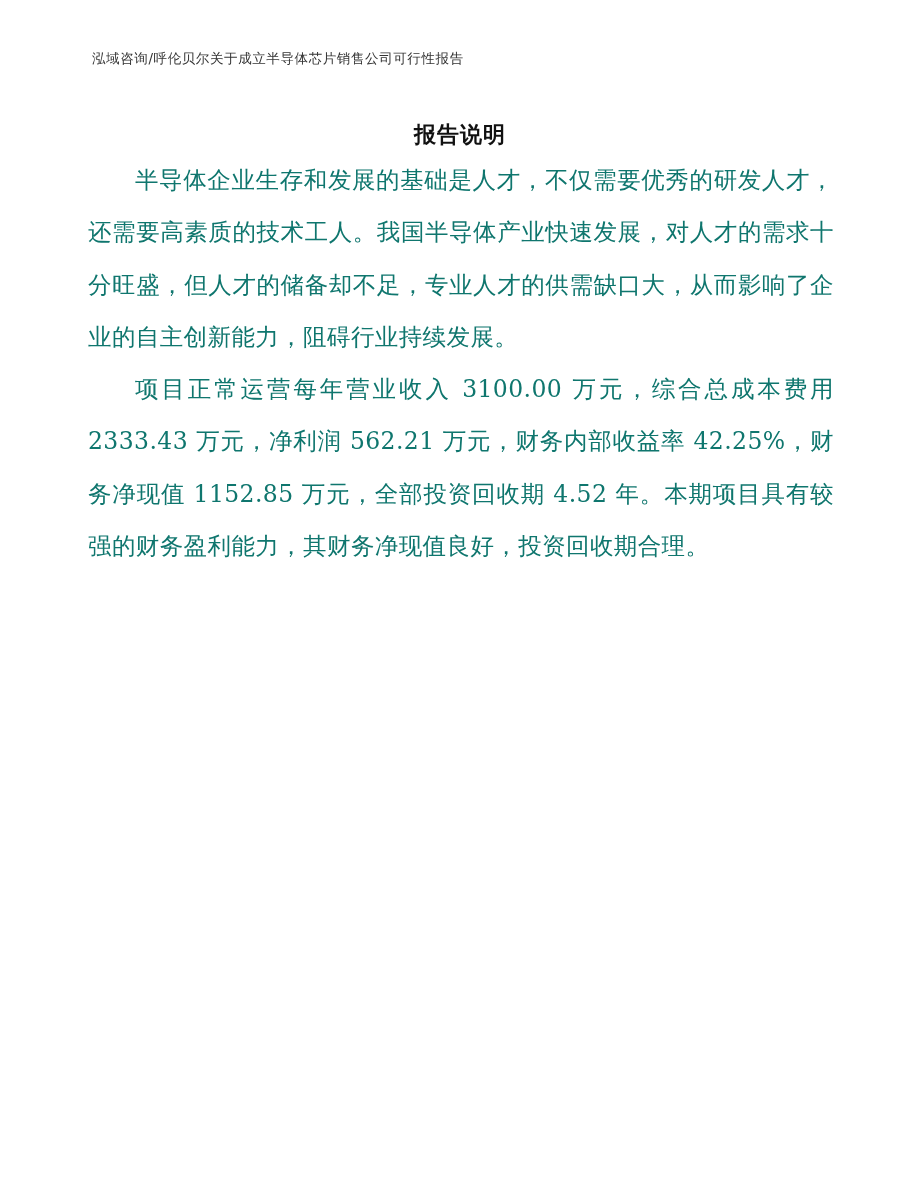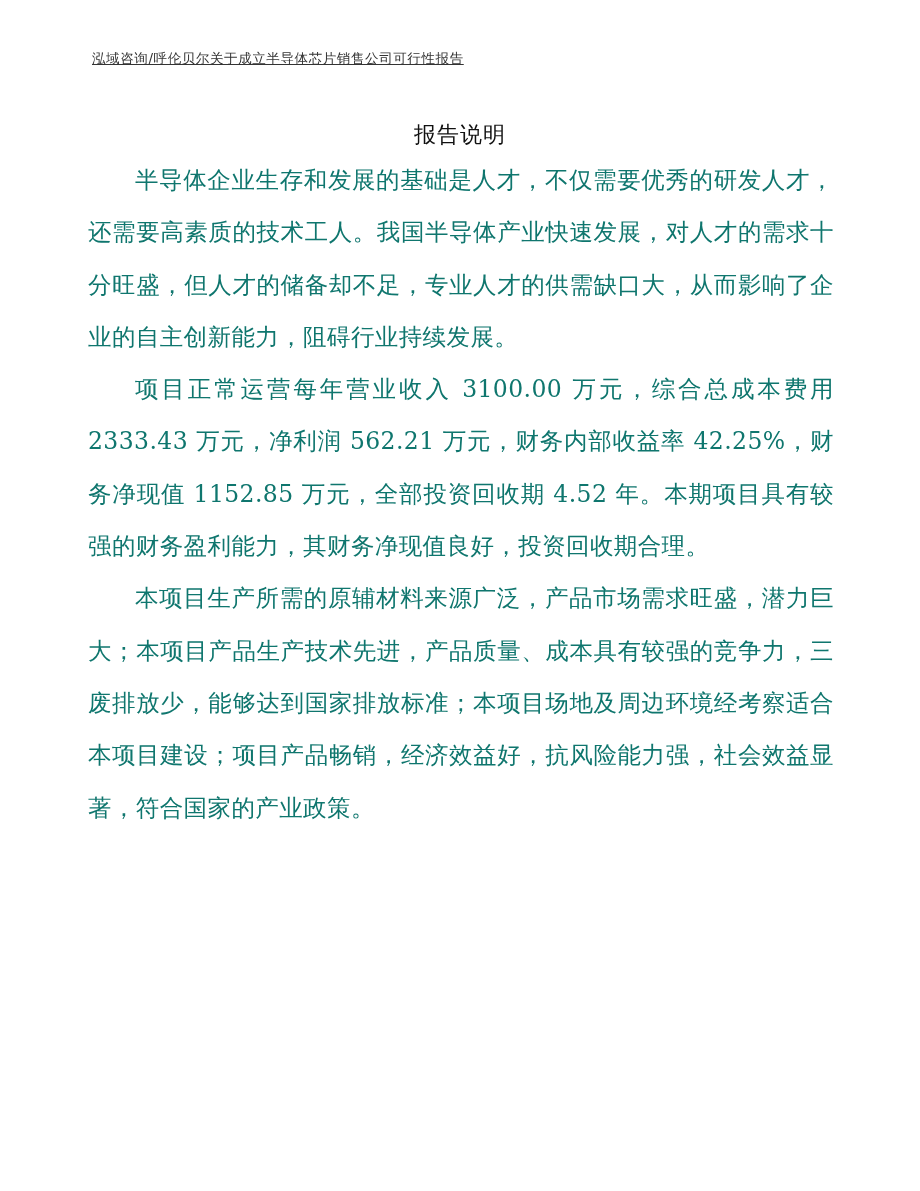--- a/index.html
+++ b/index.html
@@ -17,30 +17,29 @@
     }
     .page-header {
       position: absolute;
       left: 92px;
       top: 50px;
       font-family: "DejaVu Sans", "Liberation Sans", sans-serif;
       font-size: 13.5px;
       color: #333333;
       letter-spacing: 0.6px;
       white-space: nowrap;
-      text-decoration: underline;
     }
     .doc-title {
       position: absolute;
       left: 0;
       width: 920px;
       top: 120px;
       text-align: center;
       font-family: "DejaVu Sans", "Liberation Sans", sans-serif;
-      font-weight: normal;
+      font-weight: bold;
       font-size: 22px;
       letter-spacing: 1px;
       color: #111111;
     }
     .body-text {
       position: absolute;
       left: 88px;
       top: 154px;
       width: 746px;
     }
@@ -57,14 +56,13 @@
 </head>
 <body>
 
 <div class="page-header">泓域咨询/呼伦贝尔关于成立半导体芯片销售公司可行性报告</div>
 
 <div class="doc-title">报告说明</div>
 
 <div class="body-text">
   <p class="para">半导体企业生存和发展的基础是人才，不仅需要优秀的研发人才，还需要高素质的技术工人。我国半导体产业快速发展，对人才的需求十分旺盛，但人才的储备却不足，专业人才的供需缺口大，从而影响了企业的自主创新能力，阻碍行业持续发展。</p>
   <p class="para">项目正常运营每年营业收入 3100.00 万元，综合总成本费用 2333.43 万元，净利润 562.21 万元，财务内部收益率 42.25%，财务净现值 1152.85 万元，全部投资回收期 4.52 年。本期项目具有较强的财务盈利能力，其财务净现值良好，投资回收期合理。</p>
-  <p class="para">本项目生产所需的原辅材料来源广泛，产品市场需求旺盛，潜力巨大；本项目产品生产技术先进，产品质量、成本具有较强的竞争力，三废排放少，能够达到国家排放标准；本项目场地及周边环境经考察适合本项目建设；项目产品畅销，经济效益好，抗风险能力强，社会效益显著，符合国家的产业政策。</p>
 </div>
 
 </body></html>

